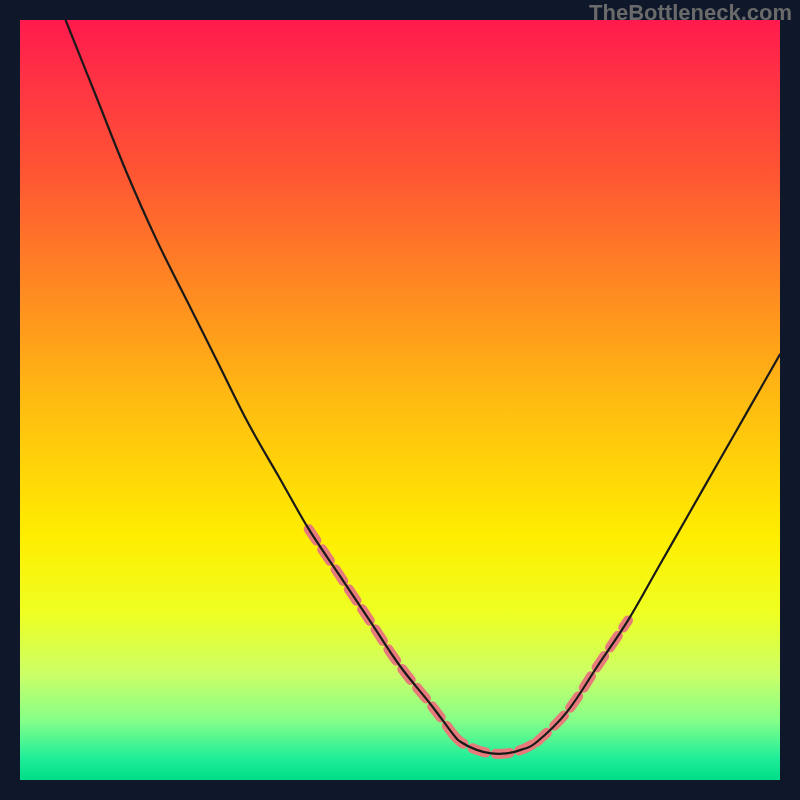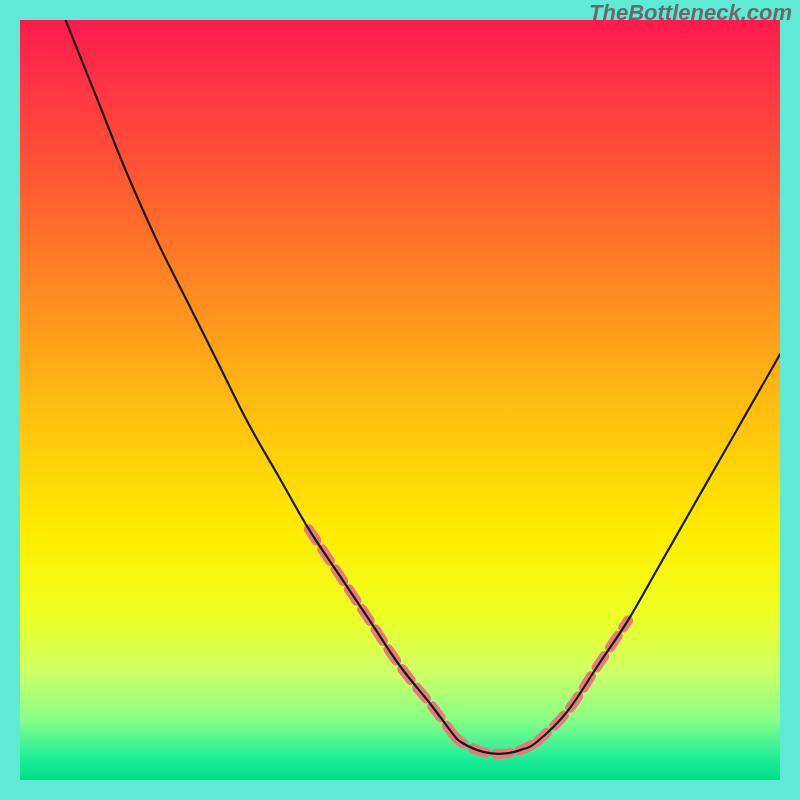--- a/index.html
+++ b/index.html
@@ -1,22 +1,21 @@
 <!DOCTYPE html>
 <html><head>
 <meta charset="utf-8">
 <style>
   * { margin: 0; padding: 0; box-sizing: border-box; }
   html, body { width: 800px; height: 800px; overflow: hidden; background: #000; }
   .chart-container {
     position: relative;
     width: 800px;
     height: 800px;
-    background: #5eead4;
-    font-style: italic;
+    background: #0f172a;
   }
   .plot-area {
     position: absolute;
     left: 20px;
     top: 20px;
     width: 760px;
     height: 760px;
     background: linear-gradient(to bottom,
       #ff1a4d 0%,
       #ff3344 8%,

